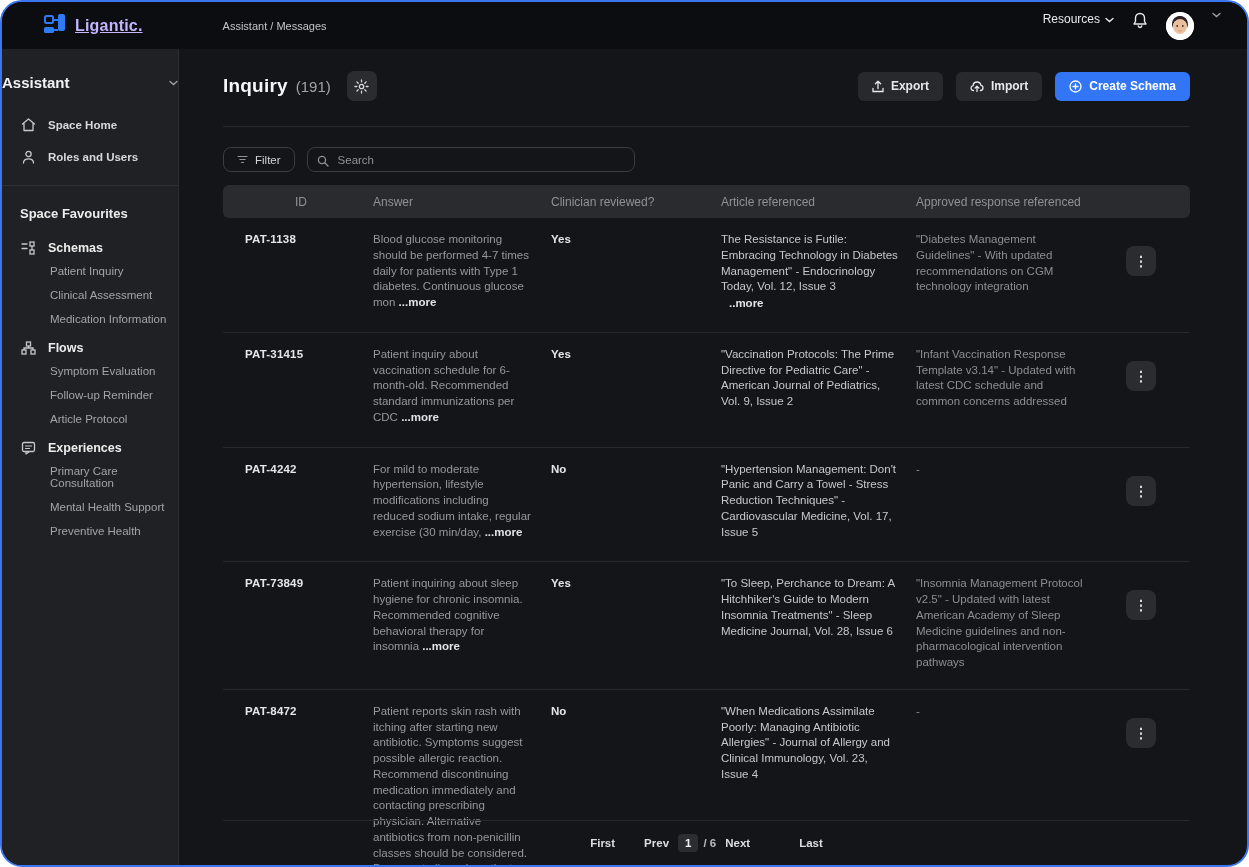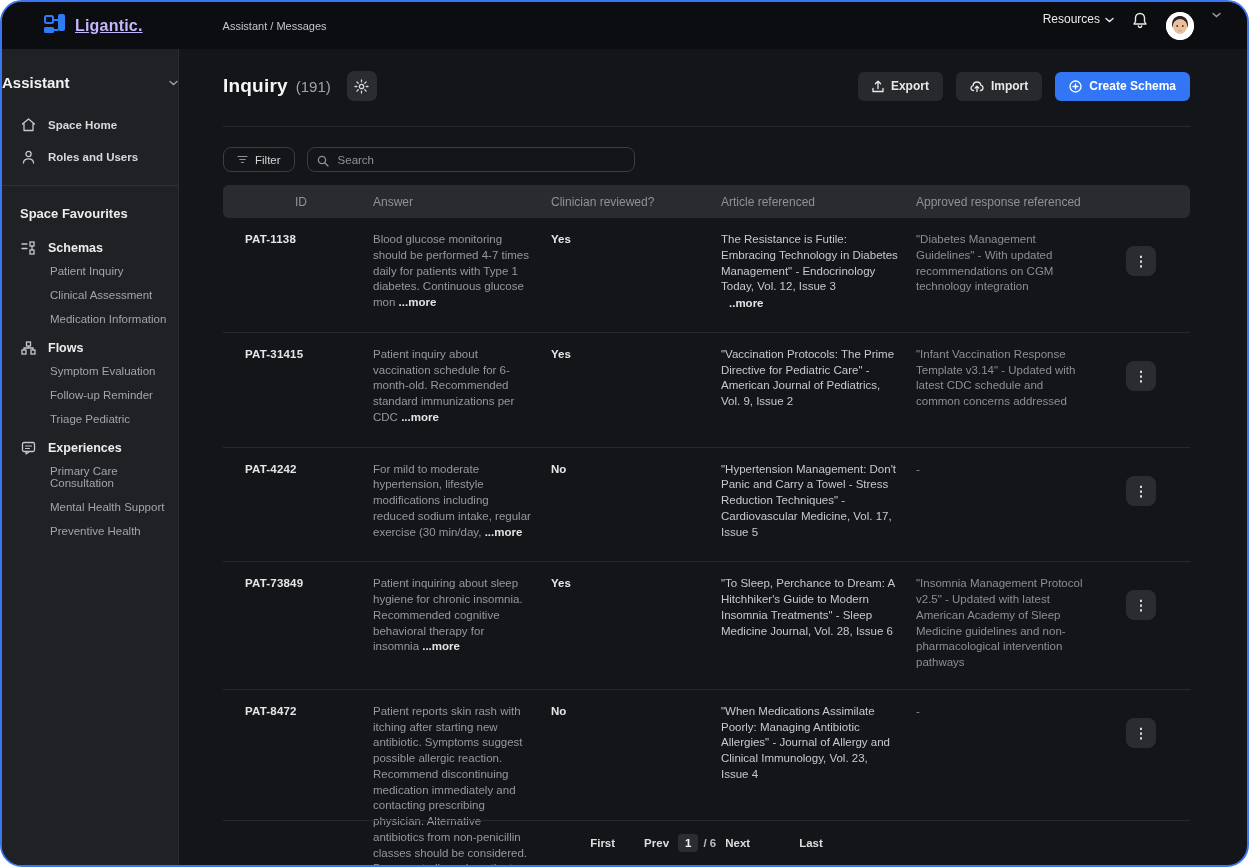--- a/index.html
+++ b/index.html
@@ -204,21 +204,21 @@
               <rect x="5.5" y="1" width="4" height="4" stroke="currentColor" stroke-width="1.3"></rect>
               <rect x="1" y="9" width="4" height="4" stroke="currentColor" stroke-width="1.3"></rect>
               <rect x="10" y="9" width="4" height="4" stroke="currentColor" stroke-width="1.3"></rect>
               <path d="M7.5 5 V7 M3 9 V7 H12 V9" stroke="currentColor" stroke-width="1.3"></path>
             </svg>
         </span>
         <span>Flows</span>
       </div>
       <div class="sb-sub">Symptom Evaluation</div>
       <div class="sb-sub">Follow-up Reminder</div>
-      <div class="sb-sub">Triage Pediatric</div>
+      <div class="sb-sub">Article Protocol</div>
 
       <div class="sb-section">
         <span class="sicon">
           <svg width="15" height="14" viewBox="0 0 15 14" fill="none">
               <rect x="1.5" y="1.5" width="12" height="9" rx="1.5" stroke="currentColor" stroke-width="1.3"></rect>
               <path d="M4.5 5 H10.5 M4.5 7.5 H8.5" stroke="currentColor" stroke-width="1.2" stroke-linecap="round"></path>
               <path d="M5 11 L5 13 L8 11" stroke="currentColor" stroke-width="1.2" stroke-linejoin="round"></path>
             </svg>
         </span>
         <span>Experiences</span>

